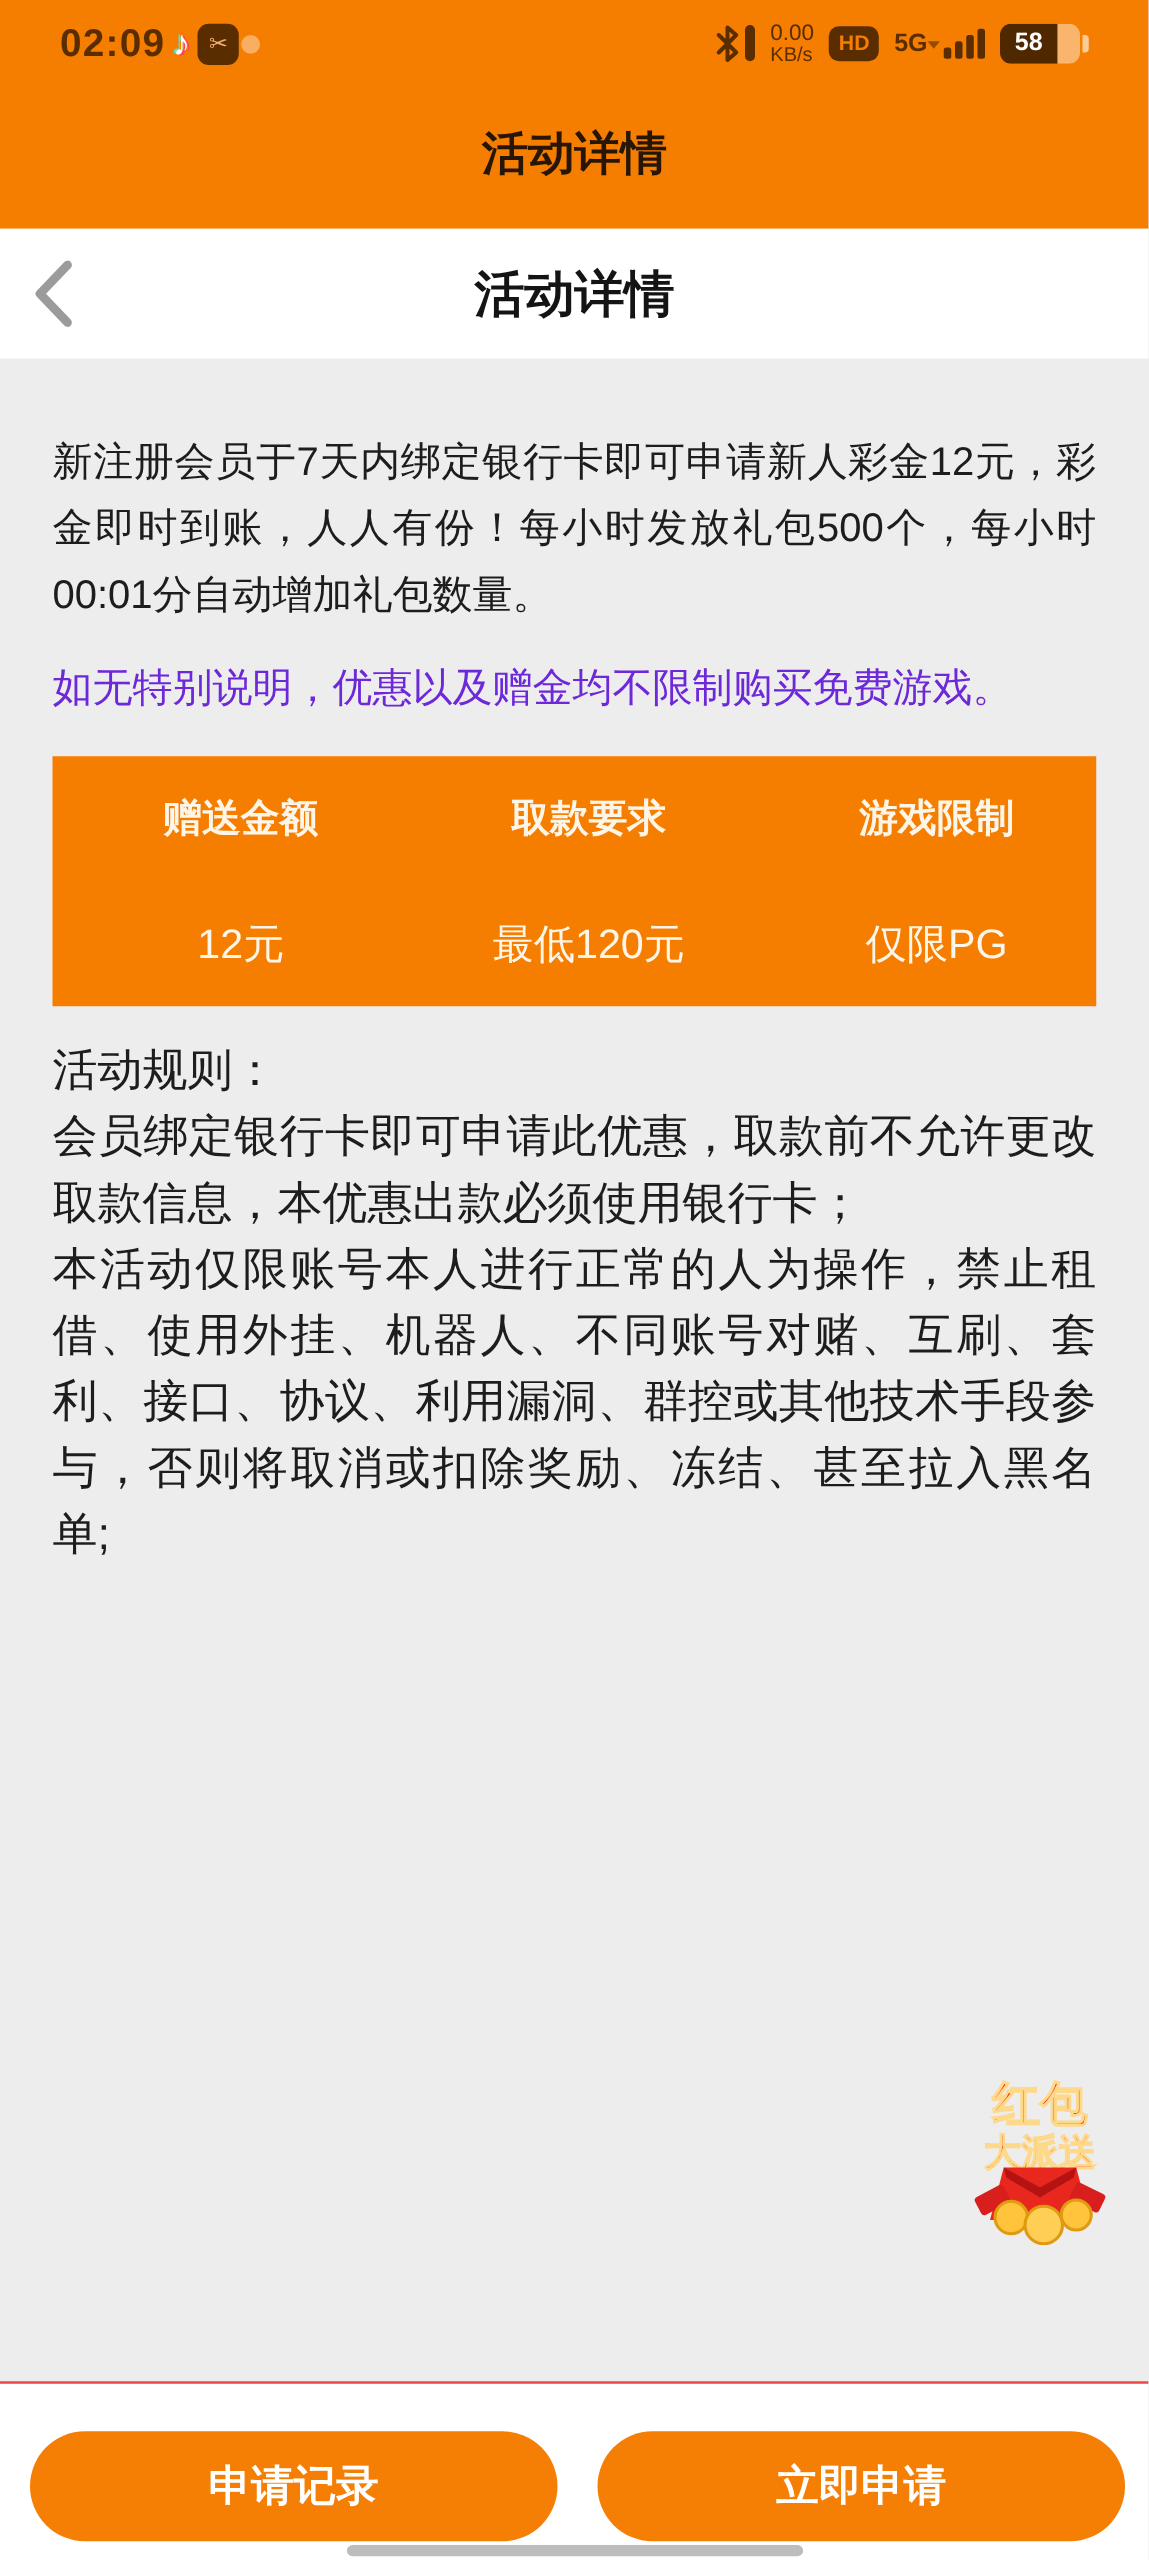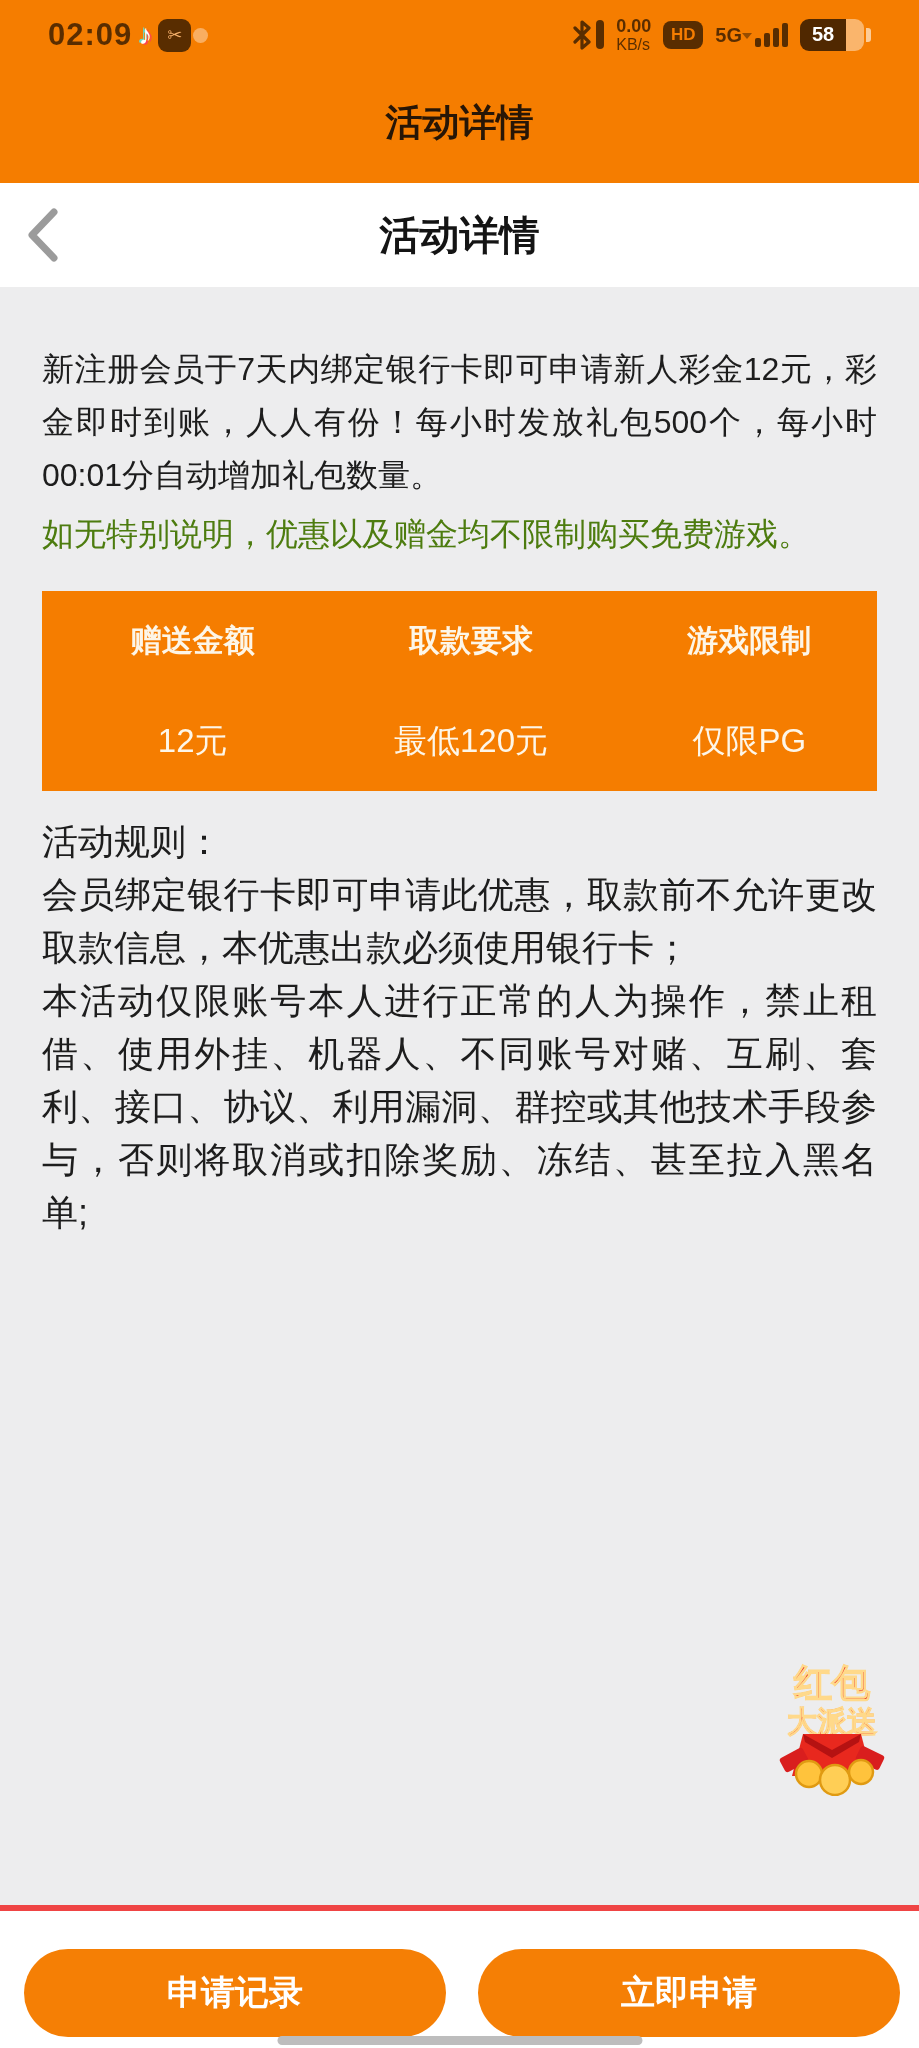--- a/index.html
+++ b/index.html
@@ -25,21 +25,21 @@
   }
   .shot-icon {
     width:33px; height:33px; border-radius:9px; background:rgba(55,28,0,0.82);
     color:#F5B06A; display:flex; align-items:center; justify-content:center; font-size:18px;
   }
   .sb-dot { width:15px; height:15px; border-radius:50%; background:rgba(255,236,214,0.45); margin-left:-4px; }
   .sb-right { display:flex; align-items:center; gap:12px; }
   .bt-wrap { display:flex; align-items:center; gap:3px; }
   .bt-bar { width:8px; height:29px; border-radius:4px; background:rgba(55,28,0,0.82); }
   .speed { display:flex; flex-direction:column; align-items:flex-start; line-height:1.08; }
-  .speed .v { font-size:18px; font-weight:700; }
+  .speed .v { font-size:18px; font-weight:400; }
   .speed .u { font-size:16px; }
   .hd-badge {
     min-width:40px; height:28px; padding:0 4px; border-radius:8px;
     background:rgba(55,28,0,0.82); color:#F57D00;
     font-size:17px; font-weight:800; display:flex; align-items:center; justify-content:center;
   }
   .net { display:flex; align-items:flex-end; gap:3px; }
   .net-5g { display:flex; align-items:center; line-height:1; margin-bottom:2px; }
   .net-5g .g { font-size:20px; font-weight:700; }
   .net-tri { width:0; height:0; border-left:5px solid transparent; border-right:5px solid transparent;
@@ -64,35 +64,35 @@
     display:flex; align-items:center; justify-content:center;
   }
   .back-btn { position:absolute; left:24px; top:50%; transform:translateY(-50%);
               width:48px; height:64px; display:flex; align-items:center; background:transparent; border:none; padding:0; cursor:pointer; }
   .nav-title { font-size:40px; font-weight:700; color:#141414; }
 
   
   .content { position:absolute; top:287px; left:0; right:0; bottom:143px;
              background:#EDEDEE; padding:56px 42px 0; overflow:hidden; }
   .para { margin:0; font-size:32px; line-height:53px; color:#1d1d1d; text-align:justify; }
-  .para.highlight { margin-top:8px; color:#4d7c0f;font-family:Liberation Mono, monospace; }
+  .para.highlight { margin-top:22px; color:#6d28d9; }
   .bonus-table { margin-top:28px; height:200px; background:#F57D00; display:flex; flex-direction:column; }
   .trow { flex:1; display:flex; align-items:center; }
   .tcell { flex:1; text-align:center; color:#FDF6E8;padding-left:23px; }
   .trow.head .tcell { font-size:31px; font-weight:600; }
   .trow.vals .tcell { font-size:33px; font-weight:400; }
   .rules { margin-top:24px; }
   .rules p { margin:0; font-size:36px; line-height:53px; color:#1d1d1d; text-align:justify; }
 
   
   .red-packet { position:absolute; left:773px; top:1660px; width:118px; height:136px; cursor:pointer; }
 
   
   .footer { position:absolute; left:0; bottom:0; width:919px; height:143px;
-            background:#FFFFFF; border-top:6px solid #ef4444; }
+            background:#FFFFFF; border-top:2px solid #ef4444; }
   .pill-btn {
     position:absolute; top:38px; height:88px; border-radius:44px; border:none;
     background:#F57F05; color:#FFFFFF; font-size:34px; font-weight:600;
     display:flex; align-items:center; justify-content:center; cursor:pointer;
     font-family:"Liberation Sans","DejaVu Sans",sans-serif;
   }
   .pill-btn.history { left:24px; width:422px; }
   .pill-btn.apply { left:478px; width:422px; }
   .home-indicator { position:absolute; left:50%; transform:translateX(-50%); bottom:3px;
                     width:365px; height:9px; border-radius:5px; background:#BDBDBD; }

